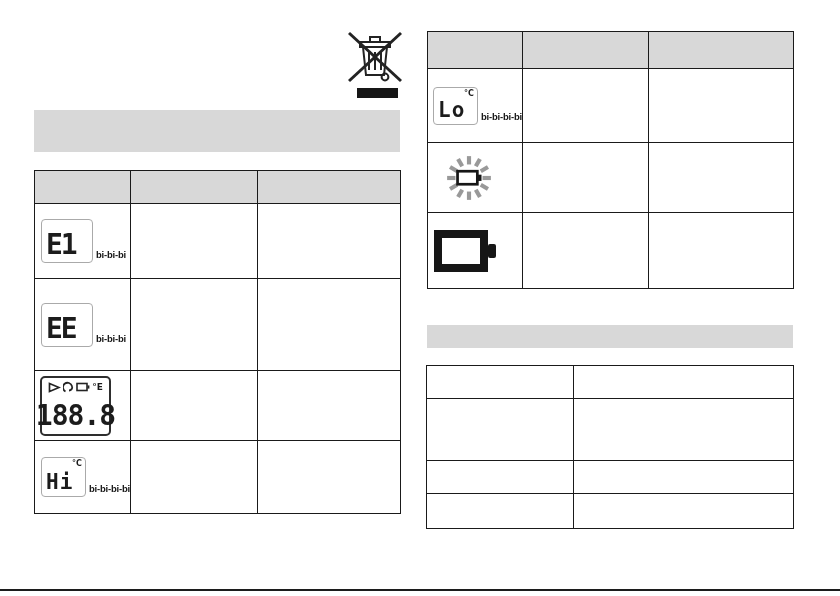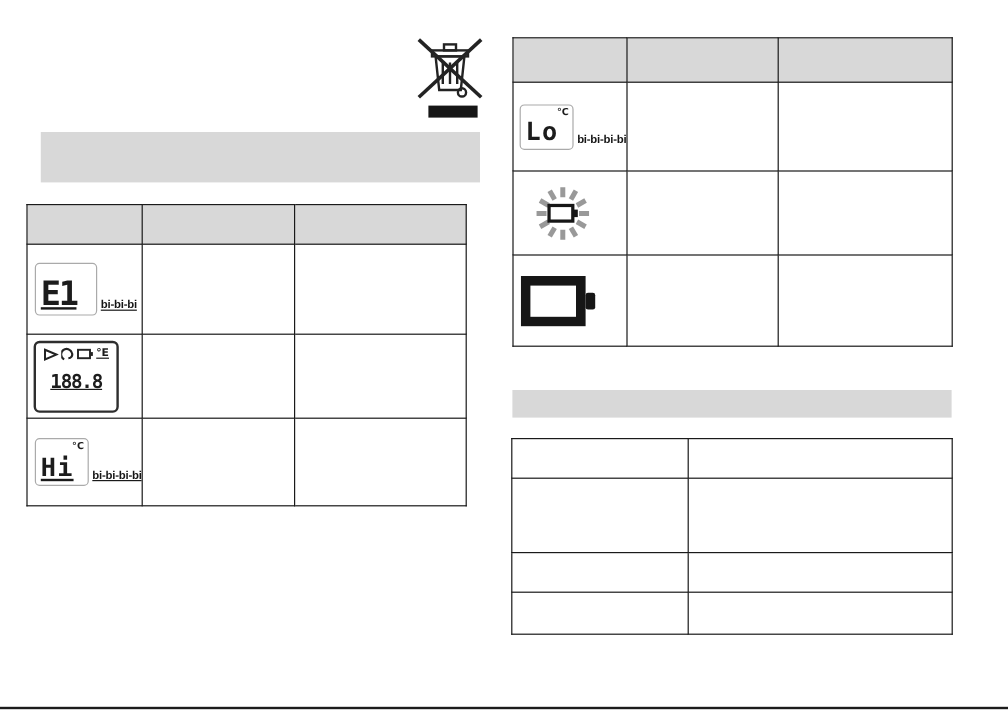--- a/index.html
+++ b/index.html
@@ -9,21 +9,21 @@
   
   .bar{position:absolute;background:#d8d8d8;}
   .bar-left{left:34px;top:110px;width:366px;height:42px;}
   .bar-right{left:427px;top:325px;width:366px;height:23px;}
 
   
   table.tbl{position:absolute;border-collapse:collapse;table-layout:fixed;}
   table.tbl td{border:1.5px solid #1a1a1a;padding:0;vertical-align:middle;
                font-size:11px;overflow:visible;}
   tr.hdr td{background:#d8d8d8;}
-  .tbl-left{left:22px;top:170px;width:366px;text-decoration:underline;}
+  .tbl-left{left:34px;top:170px;width:366px;}
   .tbl-right{left:427px;top:31px;width:366px;}
   .tbl-spec{left:426px;top:365px;width:367px;}
   .tbl-spec td{vertical-align:top;}
 
   
   .lcdwrap{display:flex;align-items:flex-end;gap:3px;margin-left:6px;}
   .lcdbox{position:relative;box-sizing:border-box;background:#fff;
           border:1.5px solid #aaaaaa;border-radius:4px;
           display:flex;align-items:flex-end;padding:2px 4px 3px 4px;}
   .seg{font-family:"DejaVu Sans Mono",monospace;font-weight:bold;color:#1c1c1c;
@@ -37,21 +37,21 @@
         font-family:"DejaVu Sans",sans-serif;color:#1c1c1c;letter-spacing:0;}
   .beep{font-weight:bold;font-size:9.5px;letter-spacing:-0.2px;color:#161616;
         white-space:nowrap;padding-bottom:3px;flex-shrink:0;margin-top:16px;}
 
   
   .box-big{width:71px;height:60px;border:2px solid #2e2e2e;border-radius:5px;
            flex-direction:column;align-items:center;justify-content:flex-start;
            padding:2px 2px 3px 2px;margin-left:5px;}
   .lcd-icons{display:flex;align-items:center;gap:2px;height:13px;margin-top:1px;}
   .unitE{font-size:9px;font-weight:bold;font-family:"DejaVu Sans",sans-serif;line-height:1;}
-  .seg-big{font-size:16px;letter-spacing:-1px;margin-top:8px;}
+  .seg-big{font-size:28px;letter-spacing:-1px;margin-top:8px;}
 
   
   .batt-blink{display:block;margin:0 0 0 16px;}
   .batt-solid{display:block;margin:0 0 0 6px;}
 
   
   .weee{position:absolute;left:346px;top:26px;}
 
   
   .bottom-rule{position:absolute;left:0;top:589px;width:840px;height:2px;background:#1c1c1c;}
@@ -90,20 +90,32 @@
         <tr class="hdr" style="height:33px">
       <td></td>
       <td></td>
       <td></td>
     </tr>
     <tr style="height:75px">
       <td>
         <div class="lcdwrap">
           <span class="lcdbox box-e">
             <span class="seg">E1</span>
+          </span>
+          <span class="beep">bi-bi-bi</span>
+        </div>
+      </td>
+      <td></td>
+      <td></td>
+    </tr>
+    <tr style="height:92px">
+      <td>
+        <div class="lcdwrap">
+          <span class="lcdbox box-e">
+            <span class="seg">EE</span>
           </span>
           <span class="beep">bi-bi-bi</span>
         </div>
       </td>
       <td></td>
       <td></td>
     </tr>
     <tr style="height:70px">
       <td>
         <span class="lcdbox box-big">

